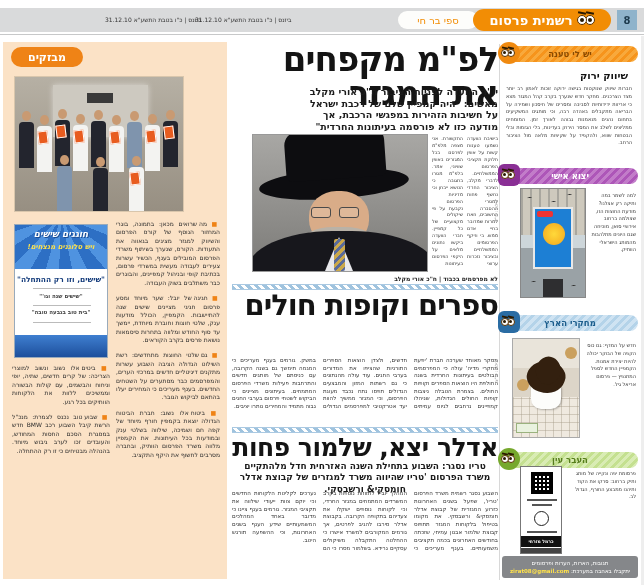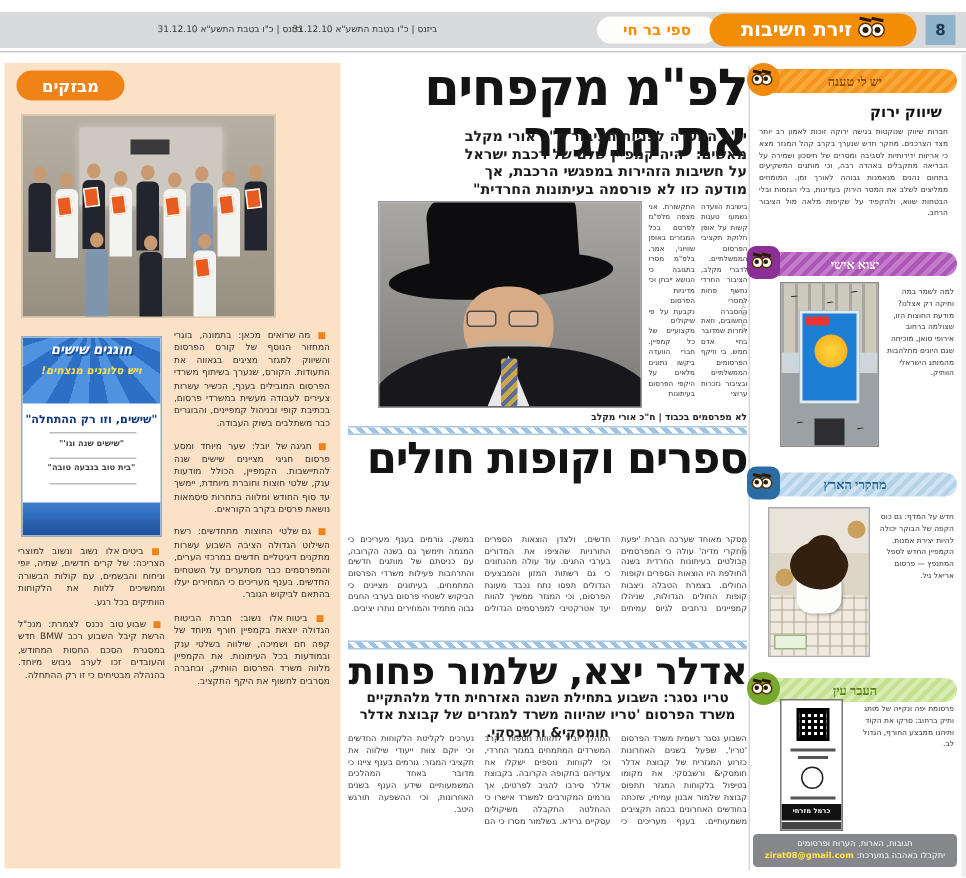--- a/index.html
+++ b/index.html
@@ -6,21 +6,21 @@
   html,body { background:#fff; }
   body { font-family:"DejaVu Sans", sans-serif; direction:rtl; }
   #page { position:relative; width:644px; height:585px; background:#fff; overflow:hidden; margin:0 auto; }
 
   
   .topbar { position:absolute; left:0; top:8px; width:644px; height:24px; background:#d9dadb; }
   .toprule { position:absolute; left:0; top:34px; width:644px; height:1px; background:#c7c8c9; }
   .pagenum { position:absolute; right:7px; top:10px; width:20px; height:20px; background:#8fb3cb; color:#1d3a4d;
              font-size:10px; font-weight:bold; display:flex; align-items:center; justify-content:center; }
   .bylinepill { position:absolute; right:166px; top:11px; width:80px; height:18px; background:#fdfdfb; border-radius:9px;
-             color:#f28d05; font-weight:bold; font-size:10px; display:flex; align-items:center; justify-content:center; }
+             color:#f28d05; font-weight:normal; font-size:10px; display:flex; align-items:center; justify-content:center; }
   .brandpill { position:absolute; right:33px; top:9px; width:138px; height:22px; background:#f28d05; border-radius:12px;
              display:flex; align-items:center; justify-content:center; gap:6px; color:#fff; font-weight:bold; font-size:13px; }
   .edition { position:absolute; top:16px; font-size:6px; color:#333; white-space:nowrap; }
 
   
   .owl { display:inline-flex; gap:0; }
   .owl .eye { position:relative; width:10px; height:10px; background:#fff; border:1.6px solid #5a3200; border-radius:50%; margin-left:-2px; }
   .owl .eye::after { content:''; position:absolute; width:4px; height:4px; background:#2b1a00; border-radius:50%; top:1.5px; right:2px; }
   .owl .eye::before { content:''; position:absolute; width:8px; height:2px; background:#2b1a00; top:-4px; right:0; transform:rotate(12deg); }
   .owl.small .eye { width:8px; height:8px; border-width:1.3px; }
@@ -89,21 +89,21 @@
          text-align:right; letter-spacing:-0.5px; }
   .sub3 { position:absolute; left:232px; top:461px; width:266px; font-size:9px; font-weight:bold; color:#1c1c1c;
          text-align:center; line-height:1.25; }
   .body3 { position:absolute; left:232px; top:490px; width:266px; height:92px; font-size:5.5px; line-height:1.42;
          color:#333; text-align:justify; column-count:3; column-gap:7px; overflow:hidden; }
 
   
   .vline { position:absolute; left:499px; top:44px; width:1px; height:536px; background:#d8d8d8; }
   .vcredit { position:absolute; left:494px; width:10px; font-size:4.5px; color:#9a9a9a; writing-mode:vertical-rl; transform:rotate(180deg); }
   .side-pill { position:absolute; left:502px; width:136px; height:16px; border-radius:9px; display:flex; align-items:center; justify-content:center;
-         font-size:8.5px; font-weight:bold;font-family:Liberation Serif, serif; }
+         font-size:8.5px; font-weight:bold; }
   .side-pill .badge { position:absolute; right:auto; left:-4px; top:-4px; width:22px; height:22px; display:flex; align-items:center; justify-content:center; }
   .badge.round { border-radius:50%; } .badge.sq { border-radius:6px; }
   .pill-orange { background:repeating-linear-gradient(135deg,#f8a93c 0 3px,#f6941c 3px 6px); color:#8a4a00; }
   .badge-orange { background:#f08a10; }
   .pill-purple { background:repeating-linear-gradient(135deg,#c27cc9 0 3px,#ad56b8 3px 6px); color:#fff; }
   .badge-purple { background:#8a2f95; }
   .pill-blue { background:repeating-linear-gradient(135deg,#cfe3f2 0 3px,#b4d3e9 3px 6px); color:#1c5d8c; }
   .badge-blue { background:#2a6ca3; }
   .pill-green { background:repeating-linear-gradient(135deg,#d9ecb4 0 3px,#c4e090 3px 6px); color:#567d1d; }
   .badge-green { background:#76a82d; }
@@ -152,21 +152,21 @@
 
   <div class="topbar"></div>
   <div class="toprule"></div>
   <div class="pagenum">8</div>
   <div class="bylinepill">ספי בר חי</div>
   <div class="brandpill">
     <span class="owl">
         <span class="eye"></span>
         <span class="eye"></span>
       </span>
-    <span>זירת חשיבות</span>
+    <span>רשמית פרסום</span>
   </div>
   <div class="edition" style="left:195px;">ביזנס | כ"ו בטבת התשע"א 31.12.10</div>
   <div class="edition" style="left:105px;">ביזנס | כ"ו בטבת התשע"א 31.12.10</div>
   <div class="rightedge"></div>
 
   <div class="briefs-panel">
     <div class="briefs-pill">מבזקים</div>
 
     <div class="group-photo">
       <div class="screen"></div>

